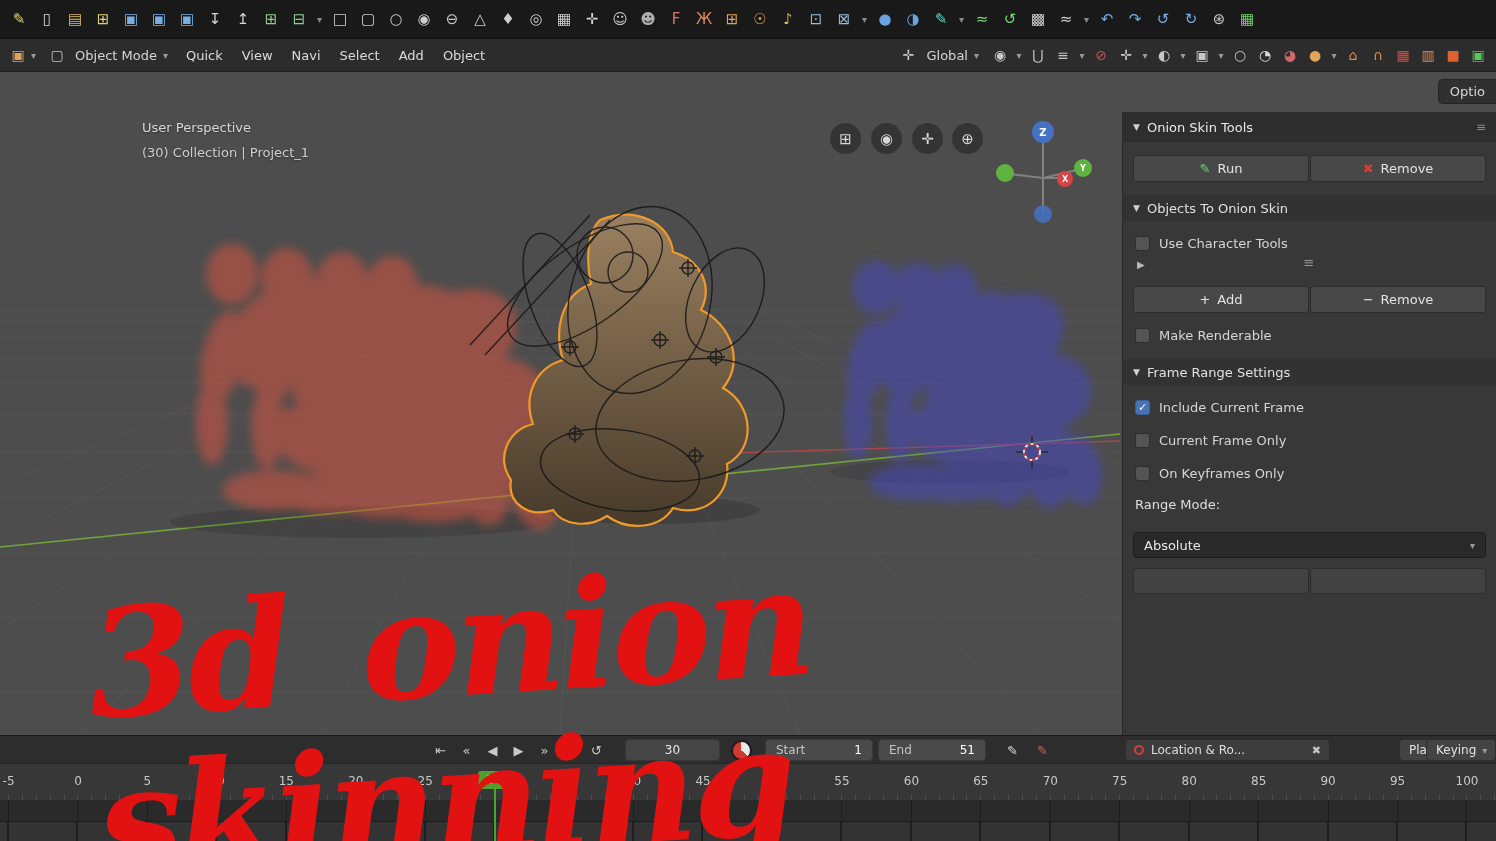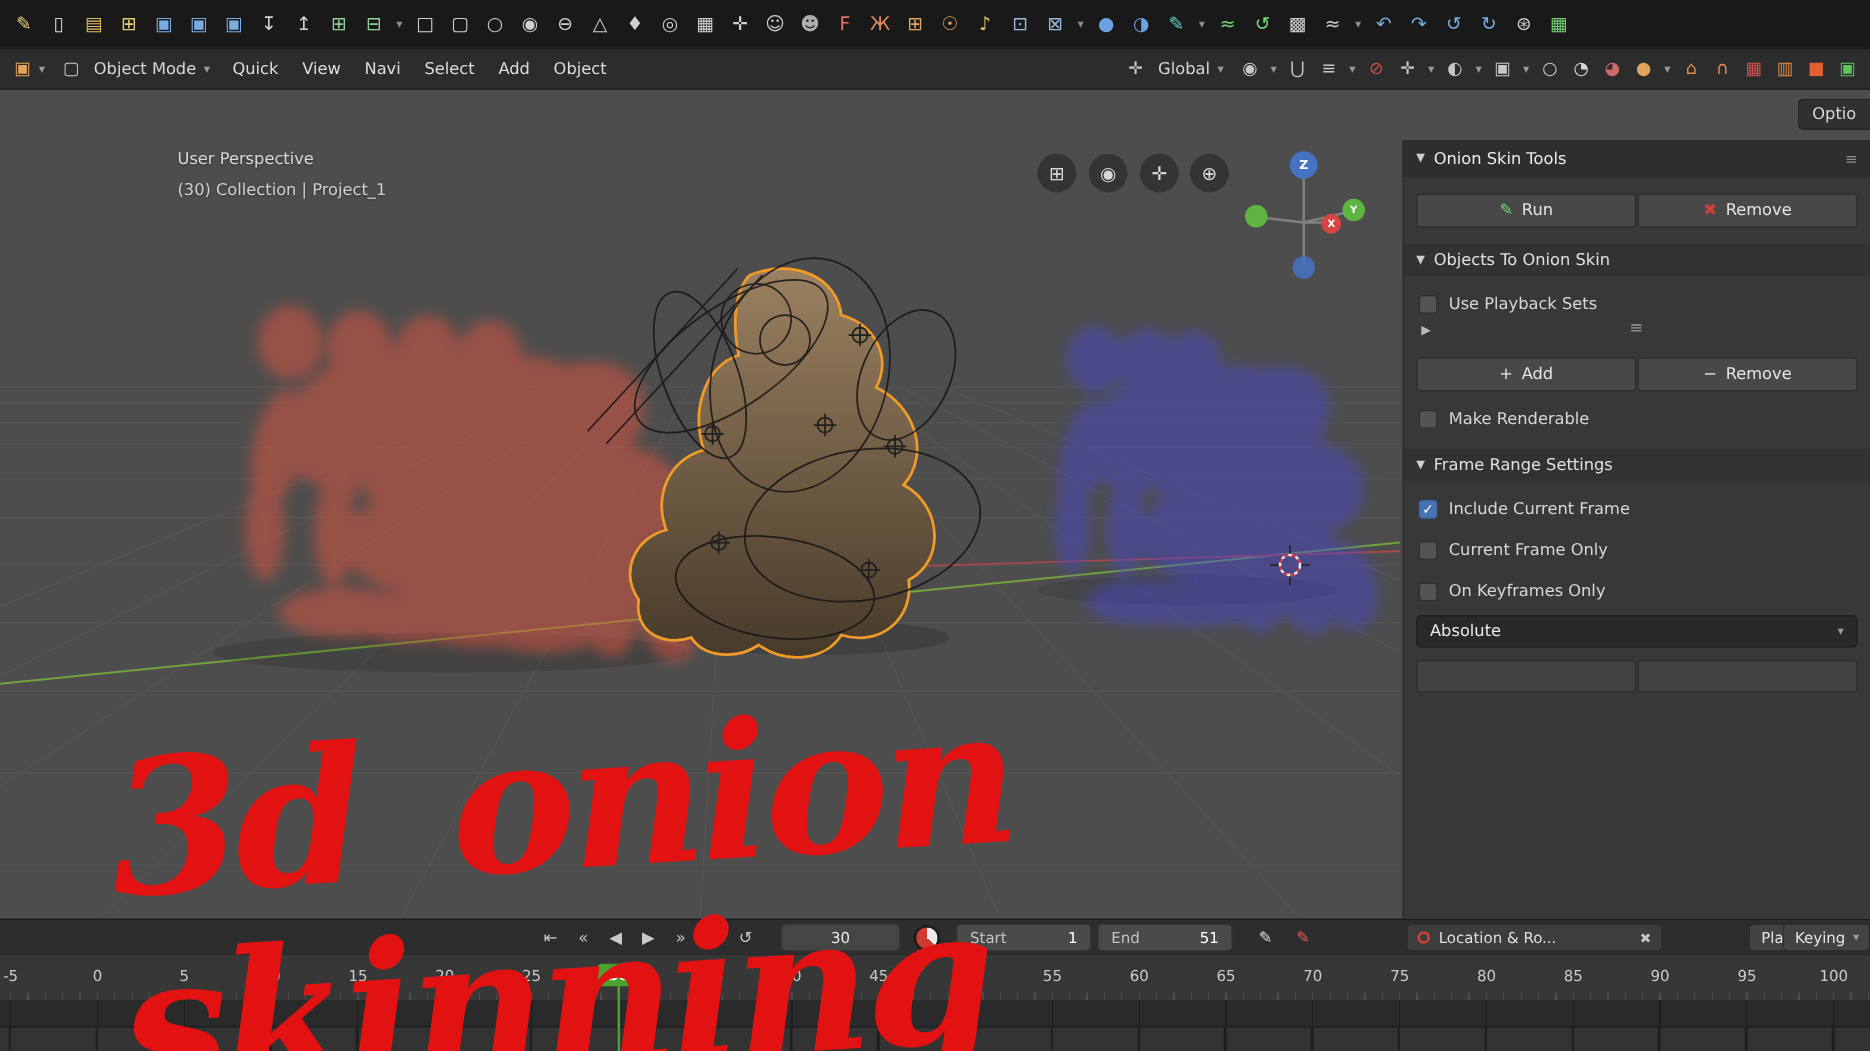--- a/index.html
+++ b/index.html
@@ -48,21 +48,21 @@
 .checkbox{width:15px;height:15px;background:#545454;border:1px solid #2e2e2e;border-radius:3px;position:relative;flex:none}
 .checkbox.checked{background:#4772b3;border-color:#3a5f99}
 .checkbox.checked::after{content:"✓";position:absolute;inset:0;display:flex;align-items:center;justify-content:center;color:#fff;font-size:11px}
 .listbox{margin:13px 10px 0;height:132px;background:#272727;border:1px solid #1e1e1e;border-radius:3px;overflow:hidden}
 .list-row{height:24px;display:flex;align-items:center;padding:0 9px;color:#dcdcdc}
 .list-row.selected{background:#4772b3;color:#fff}
 .list-footer{position:relative;height:16px;margin:3px 12px 0}
 .list-play{position:absolute;left:2px;top:2px;font-size:10px;color:#b8b8b8}
 .list-grip{position:absolute;left:50%;transform:translateX(-50%);top:-2px;color:#9a9a9a;font-size:13px;letter-spacing:1px}
 .plabel{margin:13px 12px 0;color:#dedede}
-.dropdown{margin:8px 10px 0;height:26px;background:#292929;border:1px solid #1d1d1d;border-radius:4px;display:flex;align-items:center;padding:0 10px;color:#e8e8e8}
+.dropdown{margin:20px 10px 0;height:26px;background:#292929;border:1px solid #1d1d1d;border-radius:4px;display:flex;align-items:center;padding:0 10px;color:#e8e8e8}
 .dropdown .chev{margin-left:auto}
 .stub-row{display:flex;gap:1px;margin:10px 10px 0}
 .stub{flex:1;height:26px;background:#424242;border:1px solid #2d2d2d;border-radius:3px}
 
 
 .timeline-bar{position:absolute;top:735px;left:0;right:0;height:28px;background:#2d2d2d;border-top:1px solid #1b1b1b;z-index:5}
 .transport{position:absolute;left:428px;top:3px;display:flex;gap:1px}
 .tbtn{width:25px;height:22px;display:flex;align-items:center;justify-content:center;color:#c9c9c9;font-size:13px;border-radius:3px}
 .tl-field{position:absolute;top:3px;height:22px;background:#4a4a4a;border:1px solid #383838;border-radius:4px;display:flex;align-items:center;padding:0 10px;color:#e8e8e8;font-size:12px}
 .frame-field{left:625px;width:95px;justify-content:center;background:#454545}
@@ -285,21 +285,21 @@
         <span class="bicon" style="color:#d04038" data-name="remove-icon">✖</span>
         <span data-name="remove-label">Remove</span>
       </div>
     </div>
     <div class="subheader" data-name="objects-section-header">
       <span class="arrow" data-name="section-arrow-icon">▼</span>
       <span data-name="objects-section-title">Objects To Onion Skin</span>
     </div>
     <div class="check-row" data-name="use-character-sets-row">
       <span class="checkbox" data-name="use-character-sets-checkbox"></span>
-      <span data-name="use-character-sets-label">Use Playback Sets</span>
+      <span data-name="use-character-sets-label">Use Character Tools</span>
     </div>
     <div class="list-footer" data-name="list-footer">
       <span class="list-play" data-name="list-filter-icon">▶</span>
       <span class="list-grip" data-name="list-resize-grip-icon">≡</span>
     </div>
     <div class="btn-row">
       <div class="btn" data-name="add-button">
         <span class="bicon" data-name="plus-icon">+</span>
         <span data-name="add-label">Add</span>
       </div>
@@ -321,20 +321,21 @@
       <span data-name="include-current-frame-label">Include Current Frame</span>
     </div>
     <div class="check-row" data-name="current-frame-only-row">
       <span class="checkbox" data-name="current-frame-only-checkbox"></span>
       <span data-name="current-frame-only-label">Current Frame Only</span>
     </div>
     <div class="check-row" data-name="on-keyframes-only-row">
       <span class="checkbox" data-name="on-keyframes-only-checkbox"></span>
       <span data-name="on-keyframes-only-label">On Keyframes Only</span>
     </div>
+    <div class="plabel" data-name="range-mode-label">Range Mode:</div>
     <div class="dropdown" data-name="range-mode-dropdown">
       <span data-name="range-mode-value">Absolute</span>
       <span class="chev" data-name="chevron-down-icon">▾</span>
     </div>
     <div class="stub-row" data-name="clipped-fields-row">
       <div class="stub" data-name="clipped-field"></div>
       <div class="stub" data-name="clipped-field"></div>
     </div>
   </div>
 

